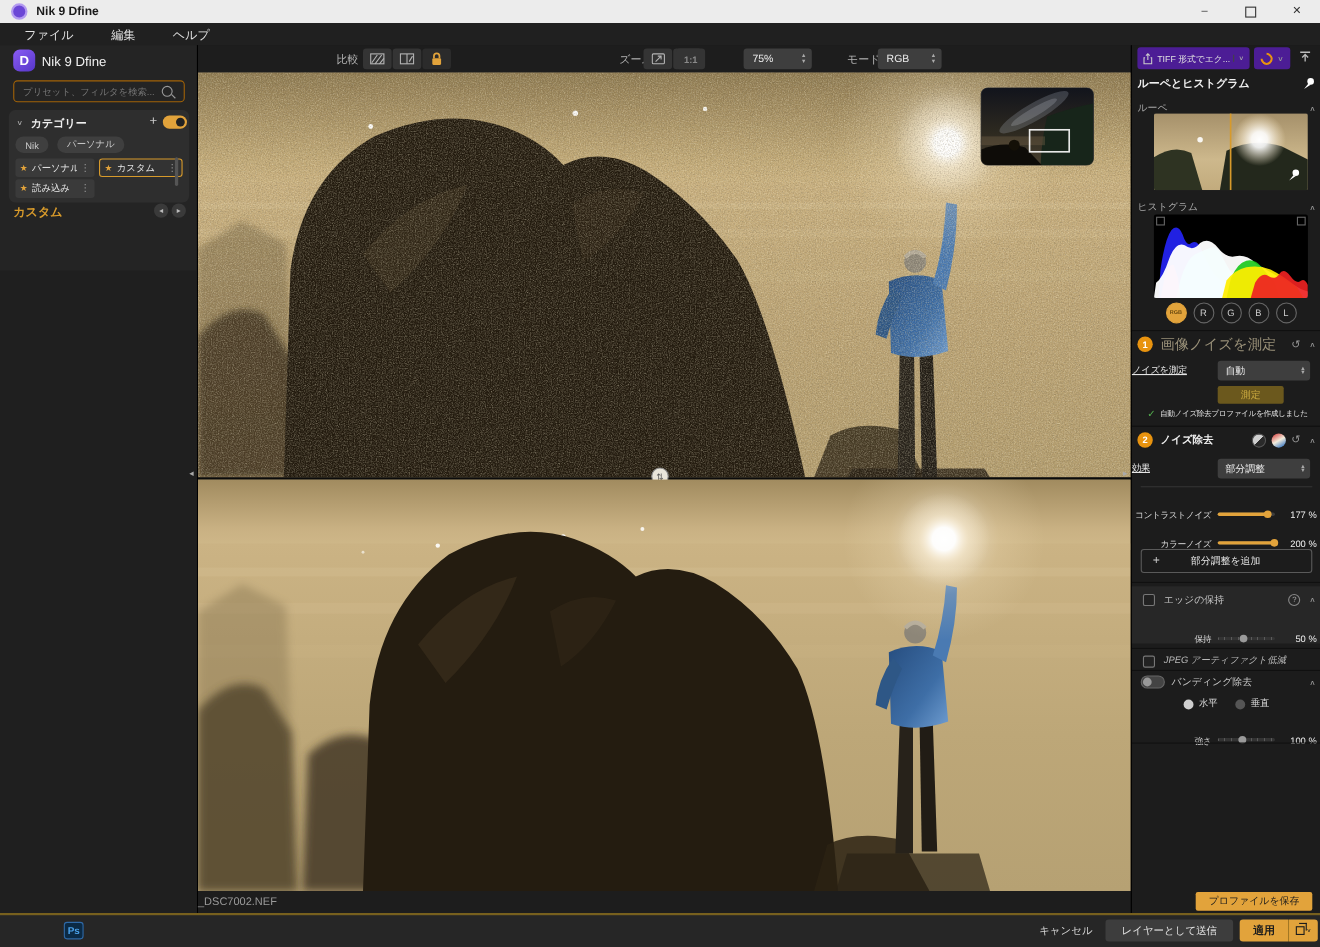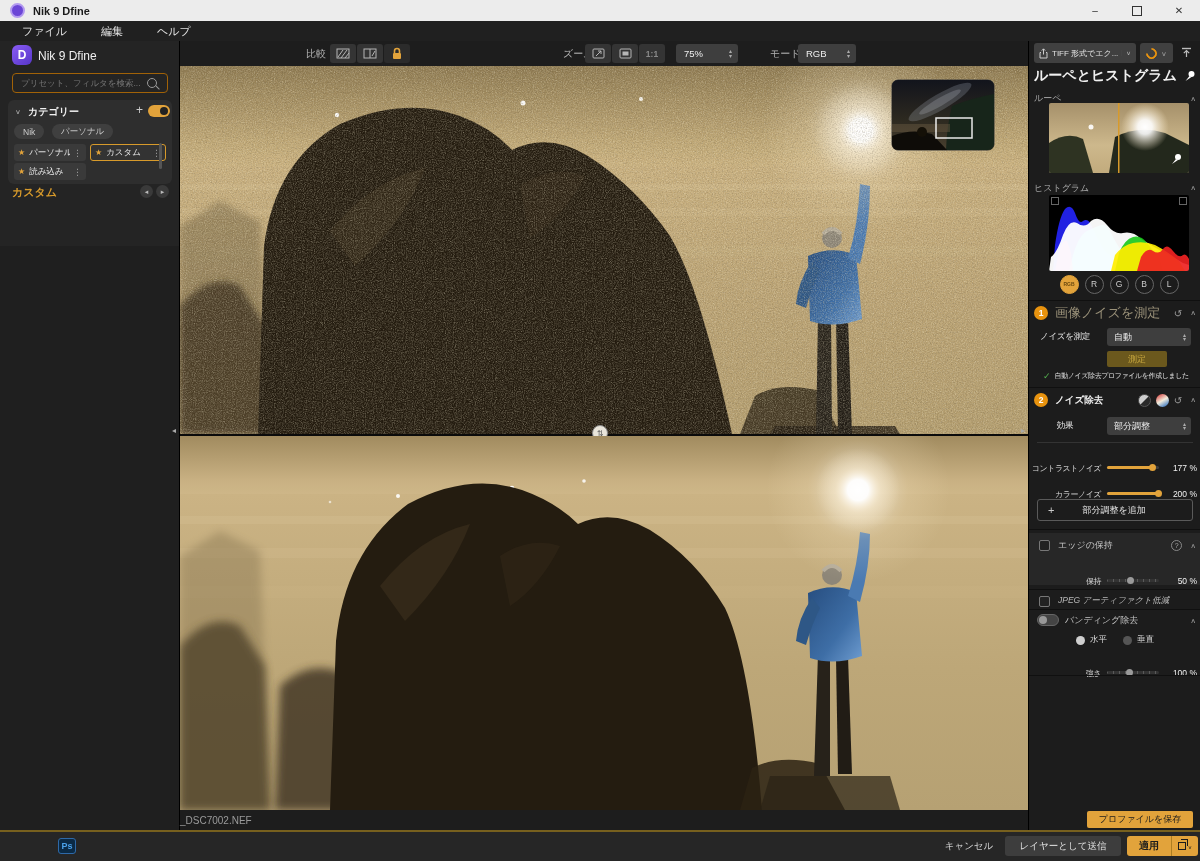--- a/index.html
+++ b/index.html
@@ -51,43 +51,43 @@
   .ddl .val{flex:1;font-size:9.5px;color:#eee;}
   .stepper{display:flex;flex-direction:column;line-height:4.5px;font-size:6px;color:#aaa;margin-left:5px;}
   .pane{position:absolute;left:0;width:848px;overflow:hidden;background:#b39d6f;}
   .pane-div{left:0;top:393px;width:848px;height:2px;background:#0b0b0b;}
   .filebar{left:0;top:769px;width:848px;height:20px;background:#1d1d1d;display:flex;align-items:center;}
   .filebar span{font-size:10px;color:#9a9a9a;margin-left:0;}
   .swapbtn{left:412px;top:384px;width:16px;height:16px;border-radius:50%;background:#e9e5da;border:1px solid #8a8a8a;display:flex;align-items:center;justify-content:center;font-size:8px;color:#555;box-sizing:border-box;}
   .collarrow{position:absolute;font-size:8px;color:#aaa;}
   
   .rightpanel{left:1028px;top:41px;width:172px;height:789px;background:#1c1c1c;border-left:1px solid #000;box-sizing:border-box;}
-  .rp-btn{position:absolute;background:#404040;border-radius:3px;display:flex;align-items:center;box-sizing:border-box;}
+  .rp-btn{position:absolute;background:#4c1d95;border-radius:3px;display:flex;align-items:center;box-sizing:border-box;}
   .rp-exp{left:5px;top:2px;width:102px;height:20px;padding:0 5px;}
   .rp-exp .lbl{flex:1;font-size:8px;color:#e0e0e0;white-space:nowrap;overflow:hidden;margin-left:4px;}
   .rp-exp .dn{font-size:7px;color:#aaa;border-left:1px solid #444;padding-left:4px;margin-left:3px;transform:scaleY(.8);}
   .rp-ring{left:111px;top:2px;width:33px;height:20px;justify-content:center;gap:4px;}
   .ringico{width:11px;height:11px;border-radius:50%;border:2.5px solid #e8930f;border-left-color:transparent;transform:rotate(45deg);box-sizing:border-box;}
   .rp-corner{left:151px;top:4px;width:14px;height:14px;}
   .hdrow{left:5px;top:27px;width:162px;height:16px;display:flex;align-items:center;}
-  .hdrow .t{flex:1;font-size:14px;font-weight:bold;color:#f0f0f0;}
+  .hdrow .t{flex:1;font-size:10px;font-weight:bold;color:#f0f0f0;}
   .secrow{position:absolute;left:5px;width:162px;height:14px;display:flex;align-items:center;}
   .secrow .t{flex:1;font-size:9px;color:#a8a8a8;}
   .chev{font-size:8px;color:#999;transform:scaleY(.8);}
   .imgbox{position:absolute;left:20px;width:140px;border-radius:2px;overflow:hidden;}
   .chrow{left:20px;top:233px;width:140px;height:20px;display:flex;justify-content:center;align-items:center;gap:6px;}
   .ch{width:19px;height:19px;border-radius:50%;border:1px solid #666;color:#ccc;font-size:8.5px;display:flex;align-items:center;justify-content:center;box-sizing:border-box;}
   .ch.on{background:#e2a33b;border-color:#e2a33b;color:#6b4a10;font-size:5px;font-weight:bold;}
   .rp-div{position:absolute;left:0;width:172px;height:1px;background:#101010;}
   .badge{width:14px;height:14px;border-radius:50%;background:#e8930f;color:#fff;font-size:8.5px;font-weight:bold;display:flex;align-items:center;justify-content:center;margin-right:7px;}
   .s1title{font-size:13px;color:#9a9179;flex:1;}
   .s2title{font-size:9.5px;color:#f0f0f0;font-weight:bold;flex:1;}
   .rst{font-size:10px;color:#999;margin-right:8px;}
   .formrow{position:absolute;left:0;width:172px;height:18px;}
-  .flabel{position:absolute;left:0;width:72px;font-size:8.5px;color:#e6e6e6;text-align:center;top:3px;letter-spacing:-.3px;}
+  .flabel{position:absolute;left:0;width:72px;font-size:8.5px;color:#e6e6e6;text-align:left;top:3px;letter-spacing:-.3px;text-decoration:underline;}
   .fdd{position:absolute;left:78px;top:0;width:84px;height:18px;background:#3e3e3e;border-radius:3px;display:flex;align-items:center;box-sizing:border-box;padding:0 5px 0 7px;}
   .fdd .val{flex:1;font-size:9px;color:#eee;}
   .measbtn{left:78px;top:310px;width:60px;height:16px;background:#6b581d;border-radius:2px;color:#c9a83f;font-size:9px;display:flex;align-items:center;justify-content:center;}
   .statusrow{left:14px;top:330px;width:154px;display:flex;align-items:flex-start;}
   .statusrow .ck{color:#55b24f;font-size:9px;margin-right:4px;}
   .statusrow .tx{font-size:7px;color:#e0e0e0;letter-spacing:-.4px;white-space:nowrap;overflow:hidden;}
   .miniico{width:13px;height:13px;border-radius:50%;margin-right:5px;}
   .mi1{background:linear-gradient(135deg,#cfcfcf 48%,#2a2a2a 52%);border:1px solid #555;box-sizing:border-box;}
   .mi2{background:linear-gradient(150deg,#d9534f 10%,#f3eddc 50%,#3b78c2 90%);}
   .sliderrow{position:absolute;left:0;width:172px;height:14px;margin-top:12px;}
@@ -215,21 +215,21 @@
             <rect x="1" y="1" width="11" height="9" rx="1" fill="none" stroke="#b5b5b5"></rect>
             <path d="M4,8 L9,3 M9,6 V3 H6" stroke="#b5b5b5" fill="none"></path>
           </svg>
       </div>
       <div class="tbtn" style="left:432px;">
         <svg width="13" height="11">
             <rect x="1" y="1" width="11" height="9" rx="1" fill="none" stroke="#b5b5b5"></rect>
             <rect x="3.5" y="3.5" width="6" height="4" fill="#b5b5b5"></rect>
           </svg>
       </div>
-      <div class="tbtn" style="left:459px;color:#8a8a8a;font-size:8.5px;font-weight:bold;">1:1</div>
+      <div class="tbtn" style="left:435px;color:#8a8a8a;font-size:8.5px;font-weight:bold;">1:1</div>
       <div class="ddl" style="left:496px;width:62px;">
         <span class="val">75%</span>
         <span class="stepper">
             <span>▴</span>
             <span>▾</span>
           </span>
       </div>
       <span class="tlabel" style="left:590px;">モード</span>
       <div class="ddl" style="left:618px;width:58px;">
         <span class="val">RGB</span>

